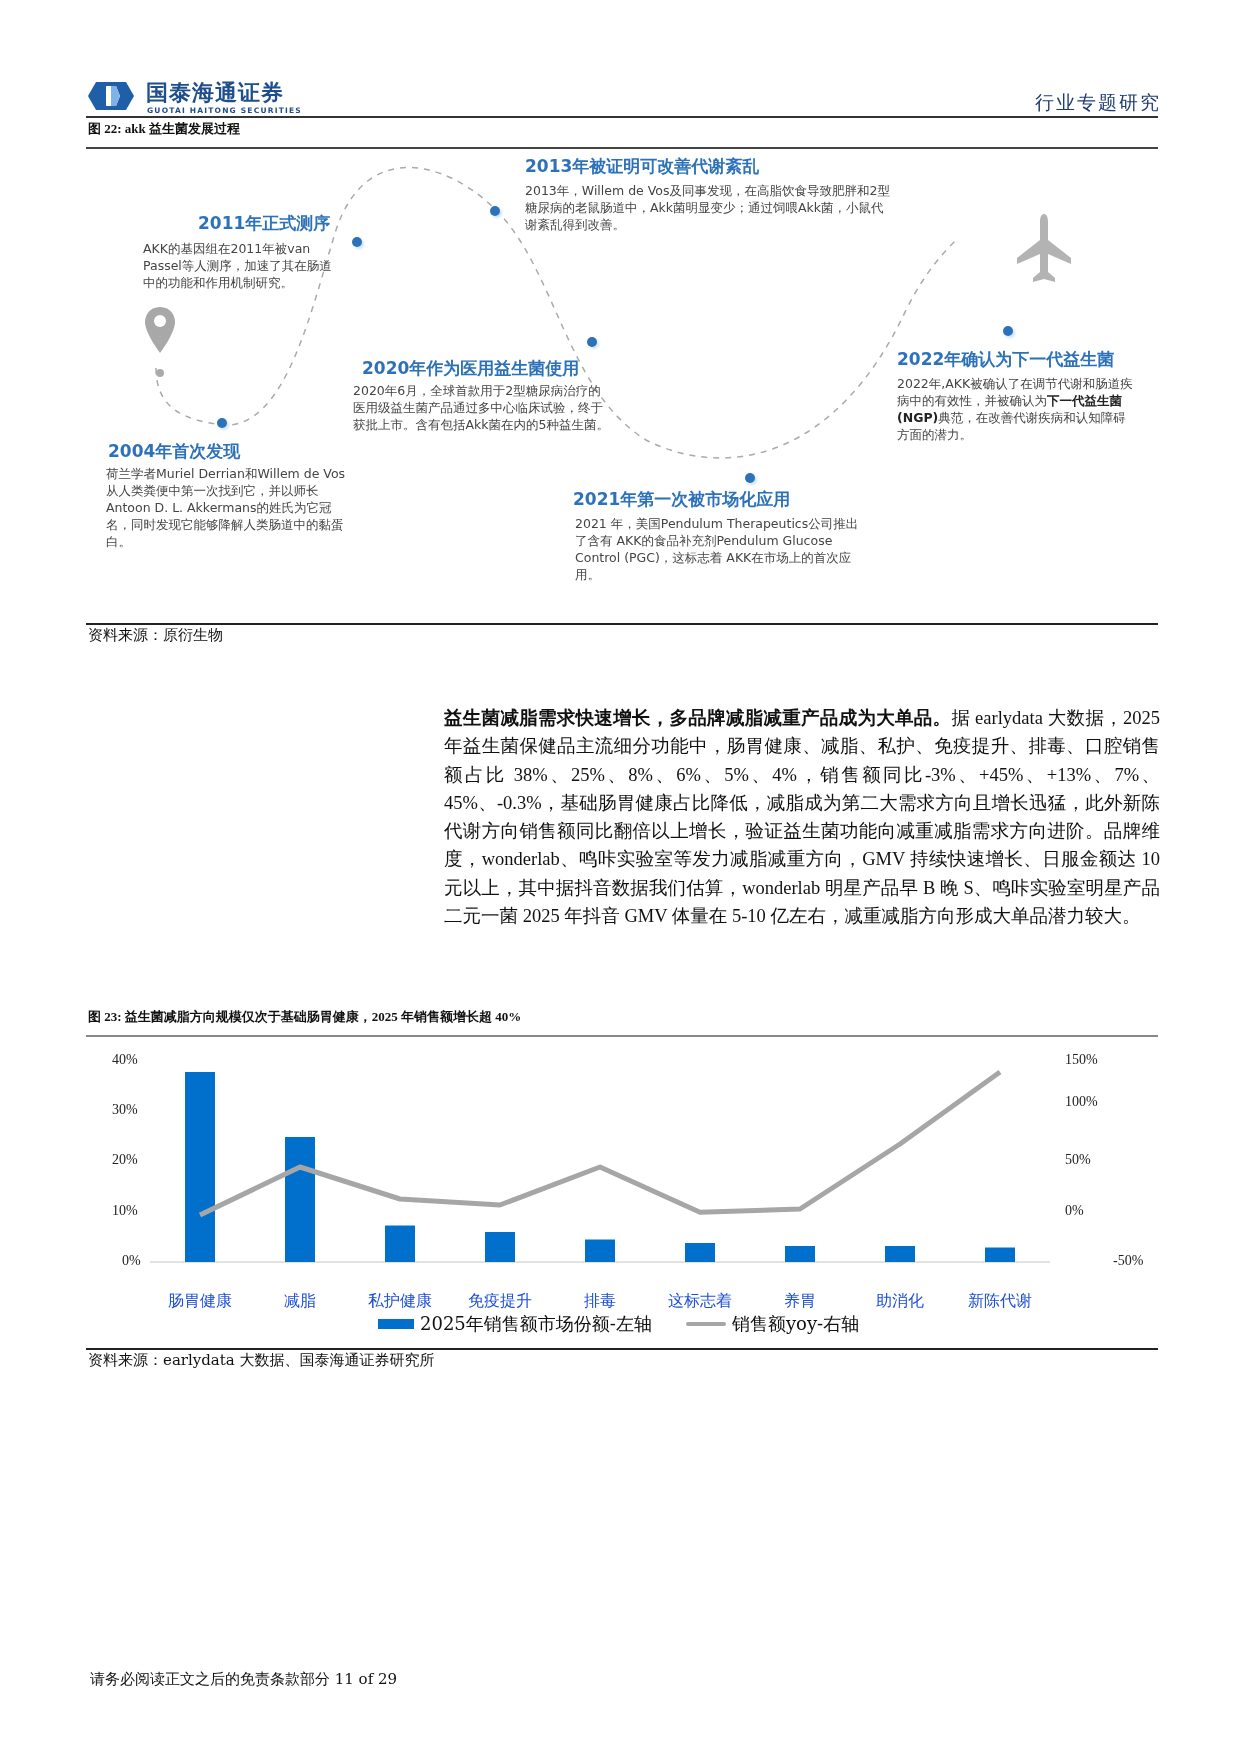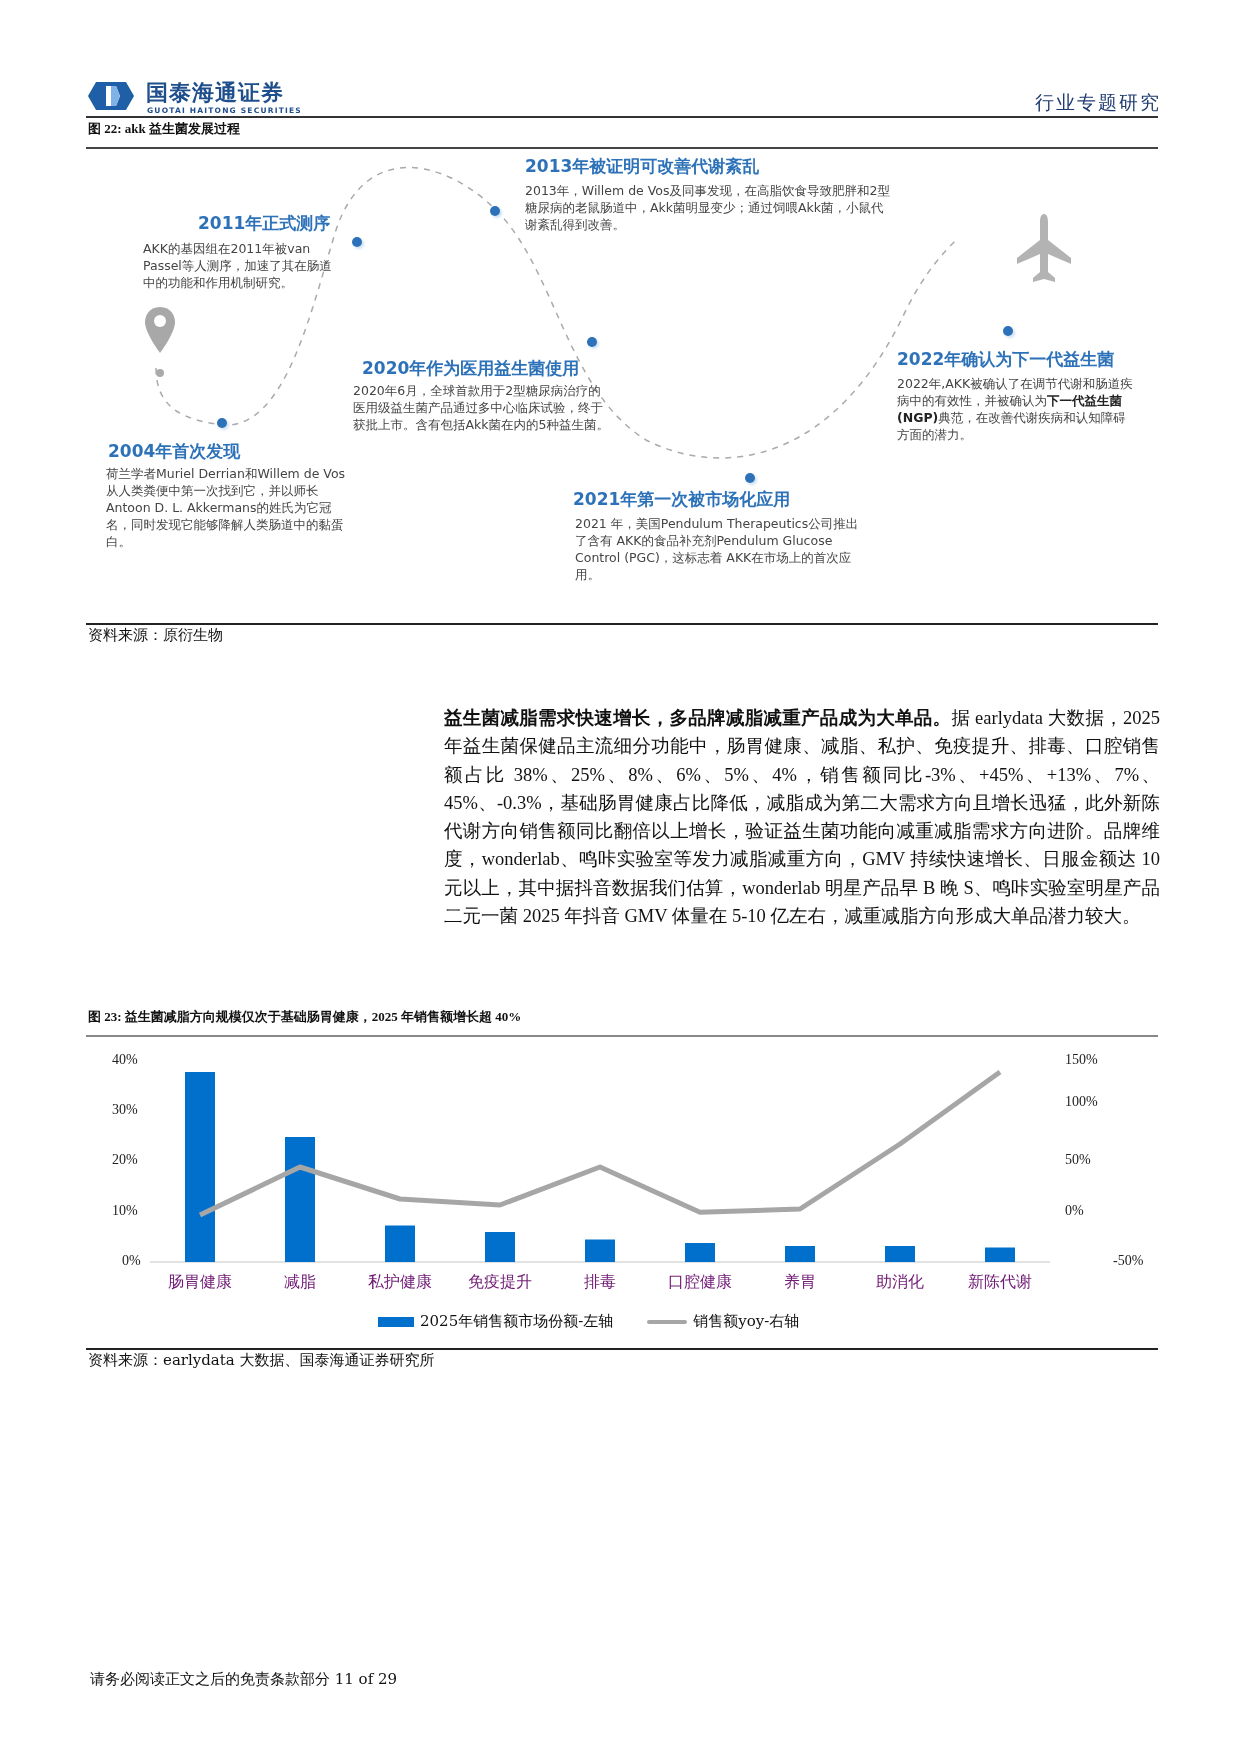--- a/index.html
+++ b/index.html
@@ -20,22 +20,22 @@
   
   .tl-title { font-family: "DejaVu Sans", sans-serif; font-weight: bold; color: #2d72b8; font-size: 17px; white-space: nowrap; }
   .tl-body { font-family: "DejaVu Sans", sans-serif; color: #444; font-size: 12.5px; line-height: 17px; }
   .tl-body b { color: #222; }
   
   .para { left: 444px; top: 704px; width: 716px; font-size: 18.5px; line-height: 28.3px;
           text-align: justify; font-family: "Liberation Serif", serif; }
   .para b { font-weight: bold; }
   
   .tick { font-size: 14px; font-family: "Liberation Serif", serif; color: #222; text-align: right; }
-  .cat { font-size: 16px; font-family: Liberation Mono, monospace; color: #701a75; text-align: center; width: 100px; }
-  .legend-item { font-size: 15px; font-family: "DejaVu Serif", serif; display: flex; align-items: center; gap: 6px; }
+  .cat { font-size: 16px; font-family: Liberation Mono, monospace; color: #1d4ed8; text-align: center; width: 100px; margin-top: 19px; }
+  .legend-item { font-size: 18px; font-family: "DejaVu Serif", serif; display: flex; align-items: center; gap: 6px; }
   .footer { left: 90px; top: 1670px; font-size: 15px; }
 </style>
 </head>
 <body>
 
 <svg class="abs logo" viewBox="0 0 50 32">
   <path d="M10 2 H40 L48 16 L40 30 H10 L2 16 Z" fill="#1f5fa8"></path>
   <path d="M20 6 H30 L34 16 L30 26 H20 Z" fill="#fff"></path>
   <path d="M25 6 H30 L34 16 L30 26 H25 Z" fill="#7fb3e6"></path>
 </svg>
@@ -121,21 +121,21 @@
     </g>
   <polyline id="yoy-line" fill="none" stroke="#a6a6a6" stroke-width="5" stroke-linejoin="round" points="50,165 150,117 250,149 350,155 450,117 550,162.3 650,159 750,94 850,22"></polyline>
 </svg>
 
 <div class="abs" style="left:150px;top:1272px;width:900px;height:24px;" id="cat-row">
     <div class="abs cat" style="left: 0px; top: 0px;">肠胃健康</div>
     <div class="abs cat" style="left: 100px; top: 0px;">减脂</div>
     <div class="abs cat" style="left: 200px; top: 0px;">私护健康</div>
     <div class="abs cat" style="left: 300px; top: 0px;">免疫提升</div>
     <div class="abs cat" style="left: 400px; top: 0px;">排毒</div>
-    <div class="abs cat" style="left: 500px; top: 0px;">口腔健康</div>
+    <div class="abs cat" style="left: 500px; top: 0px;">这标志着</div>
     <div class="abs cat" style="left: 600px; top: 0px;">养胃</div>
     <div class="abs cat" style="left: 700px; top: 0px;">助消化</div>
     <div class="abs cat" style="left: 800px; top: 0px;">新陈代谢</div>
   </div>
 
 <div class="abs" style="left:378px;top:1312px;display:flex;gap:34px;">
   <div class="legend-item">
     <span style="display:inline-block;width:36px;height:10px;background:#0070cc;"></span>
     <span>2025年销售额市场份额-左轴</span>
   </div>

